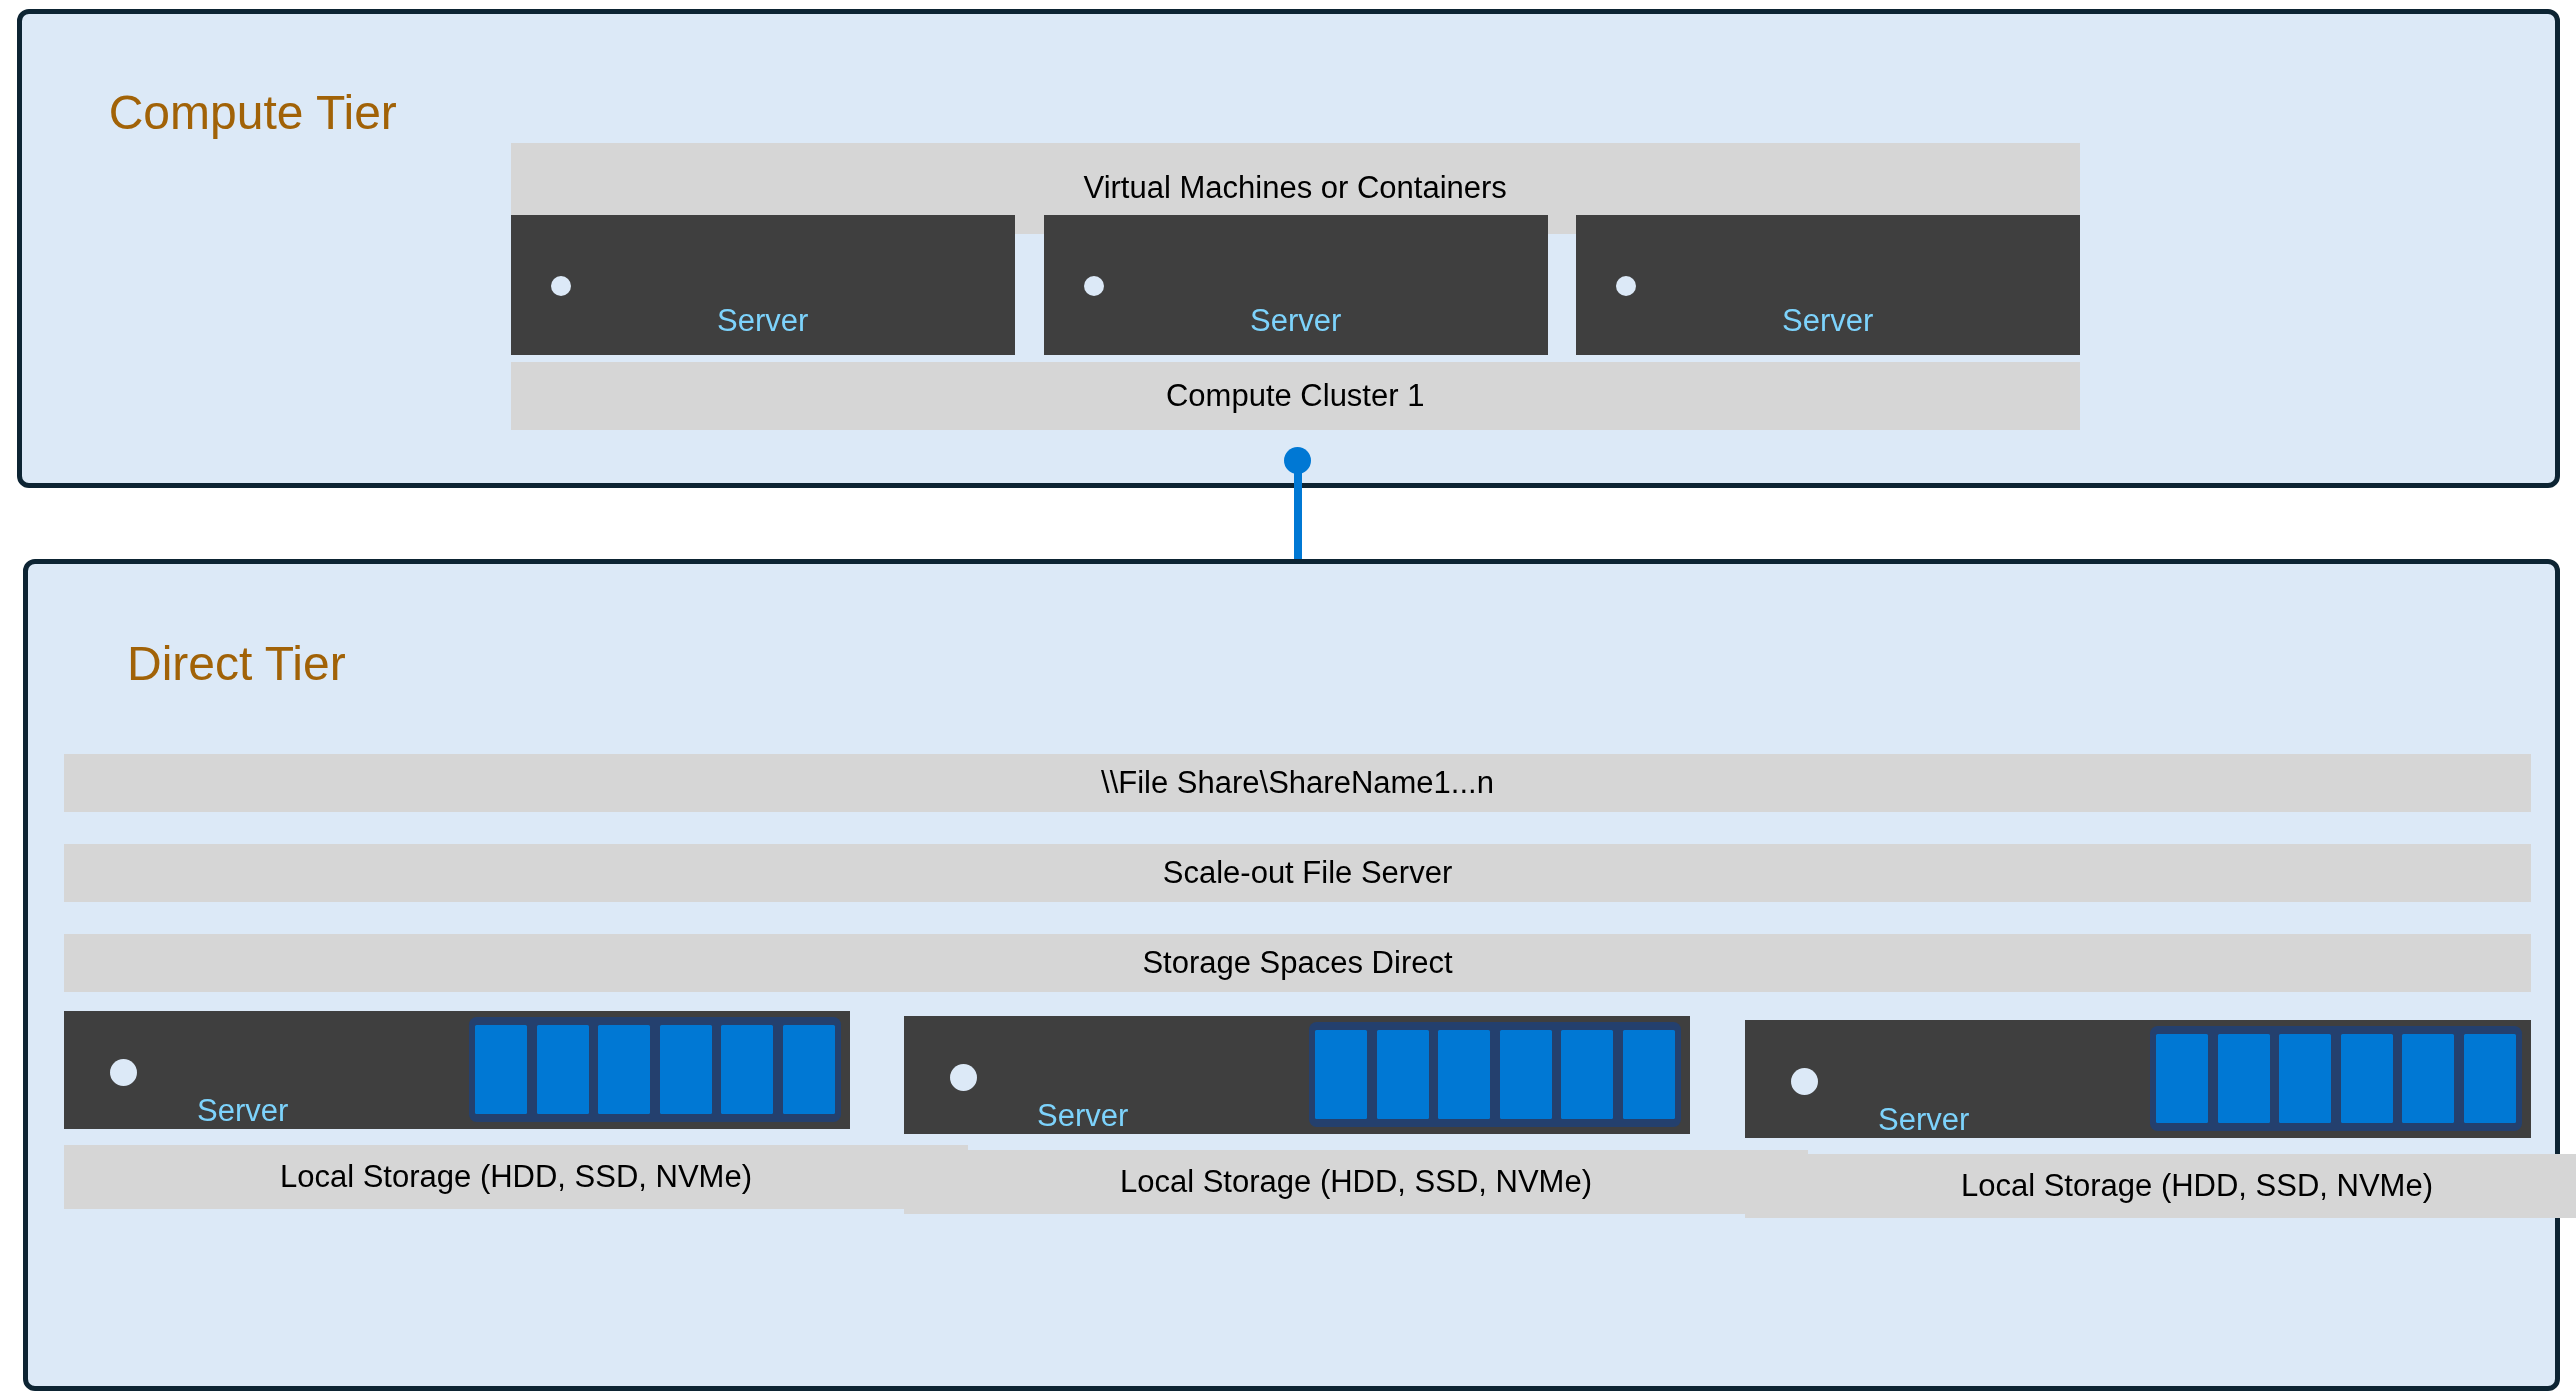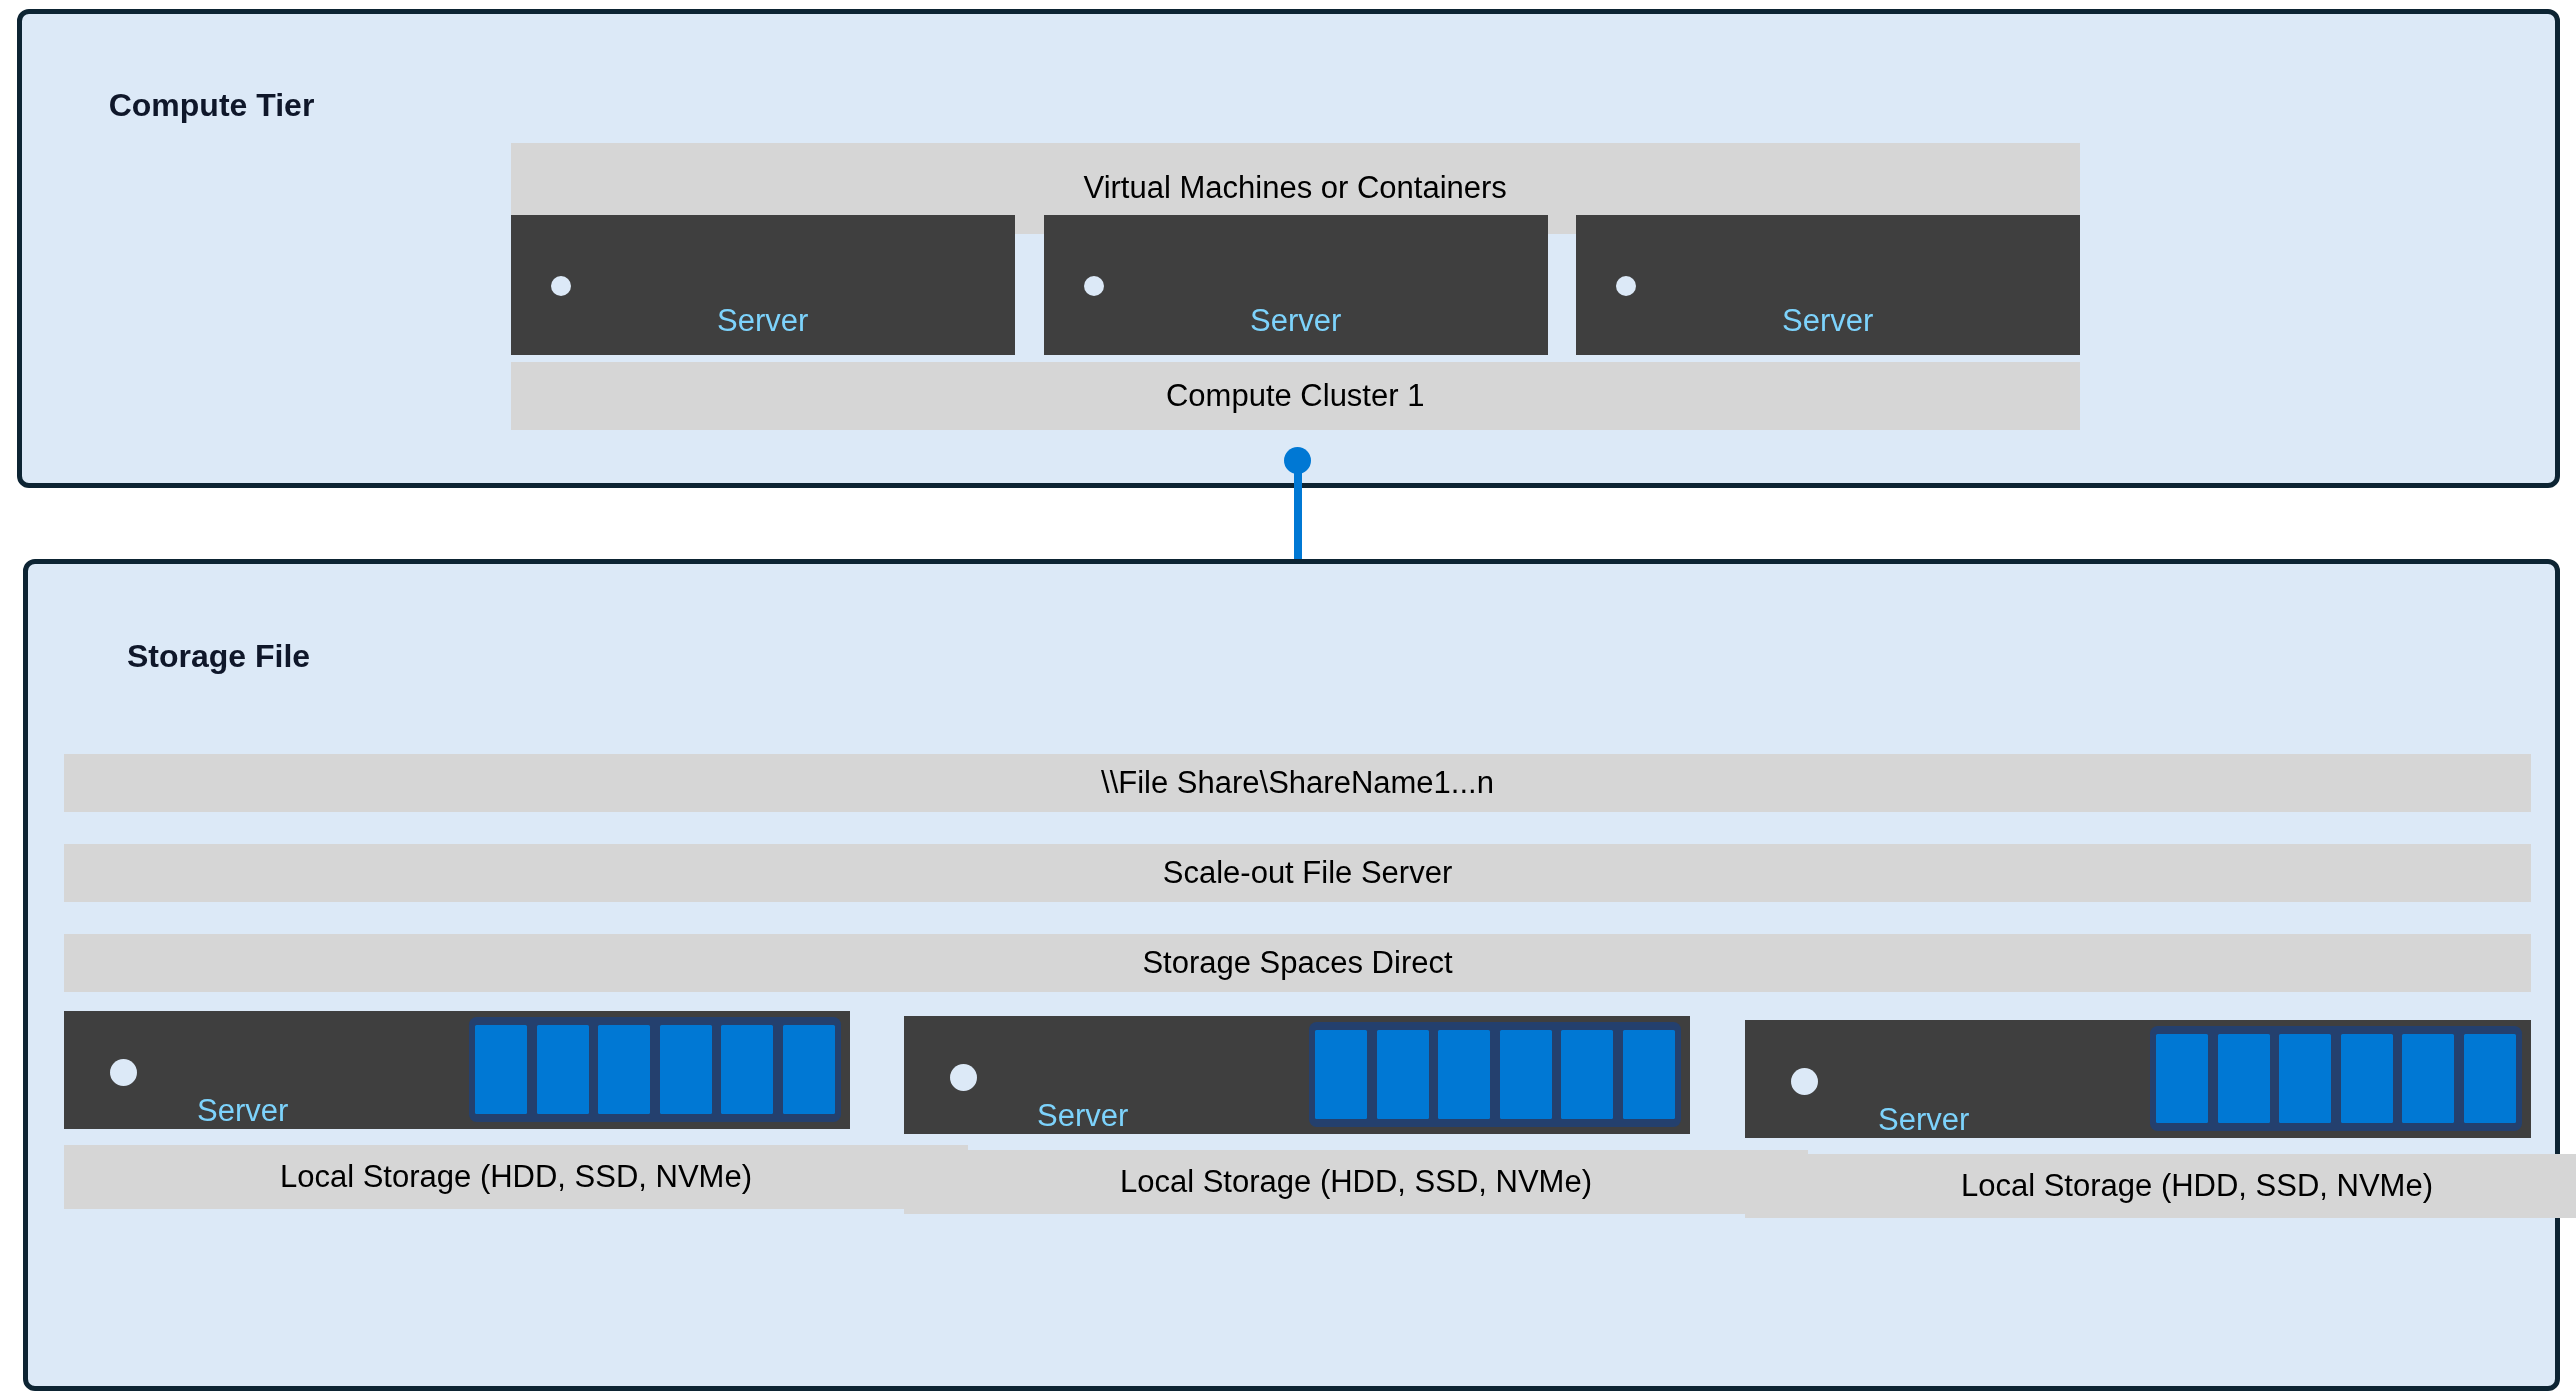--- a/index.html
+++ b/index.html
@@ -37,23 +37,23 @@
   }
   #storage-tier {
     left: 23px;
     top: 559px;
     width: 2537px;
     height: 832px;
   }
 
   .tier-title {
     position: absolute;
-    color: #0f172a;
-    font-size: 32px;
-    font-weight: 700;
+    color: #a16207;
+    font-size: 48px;
+    font-weight: 400;
     line-height: 1;
     white-space: nowrap;
   }
   #compute-tier-title { left: 87px; top: 75px; }
   #storage-tier-title { left: 99px; top: 76px; }
 
   
   .grey-bar {
     position: absolute;
     box-sizing: border-box;
@@ -273,21 +273,21 @@
     <span class="conn-line"></span>
     <span class="conn-dot" id="conn-dot-bottom"></span>
   </div>
 
   <svg id="folder-icon" viewBox="0 0 168 130">
     <path d="M6 14 a8 8 0 0 1 8 -8 h50 a8 8 0 0 1 5.6 2.3 l13 13 a8 8 0 0 0 5.6 2.3 h66 a8 8 0 0 1 8 8 v84 a8 8 0 0 1 -8 8 h-140 a8 8 0 0 1 -8 -8 z" fill="#0078d4"></path>
   </svg>
 
   <div class="tier" id="storage-tier">
 
-    <div class="tier-title" id="storage-tier-title">Storage File</div>
+    <div class="tier-title" id="storage-tier-title">Direct Tier</div>
 
     <div class="grey-bar storage-stack-bar" id="share-bar">\\File Share\ShareName1...n</div>
 
     <div class="grey-bar storage-stack-bar" id="sofs-bar">Scale-out File Server</div>
 
     <div class="grey-bar storage-stack-bar" id="s2d-bar">Storage Spaces Direct</div>
 
     <div class="storage-column" id="storage-column-0">
       <div class="storage-server">
         <span class="server-dot"></span>

